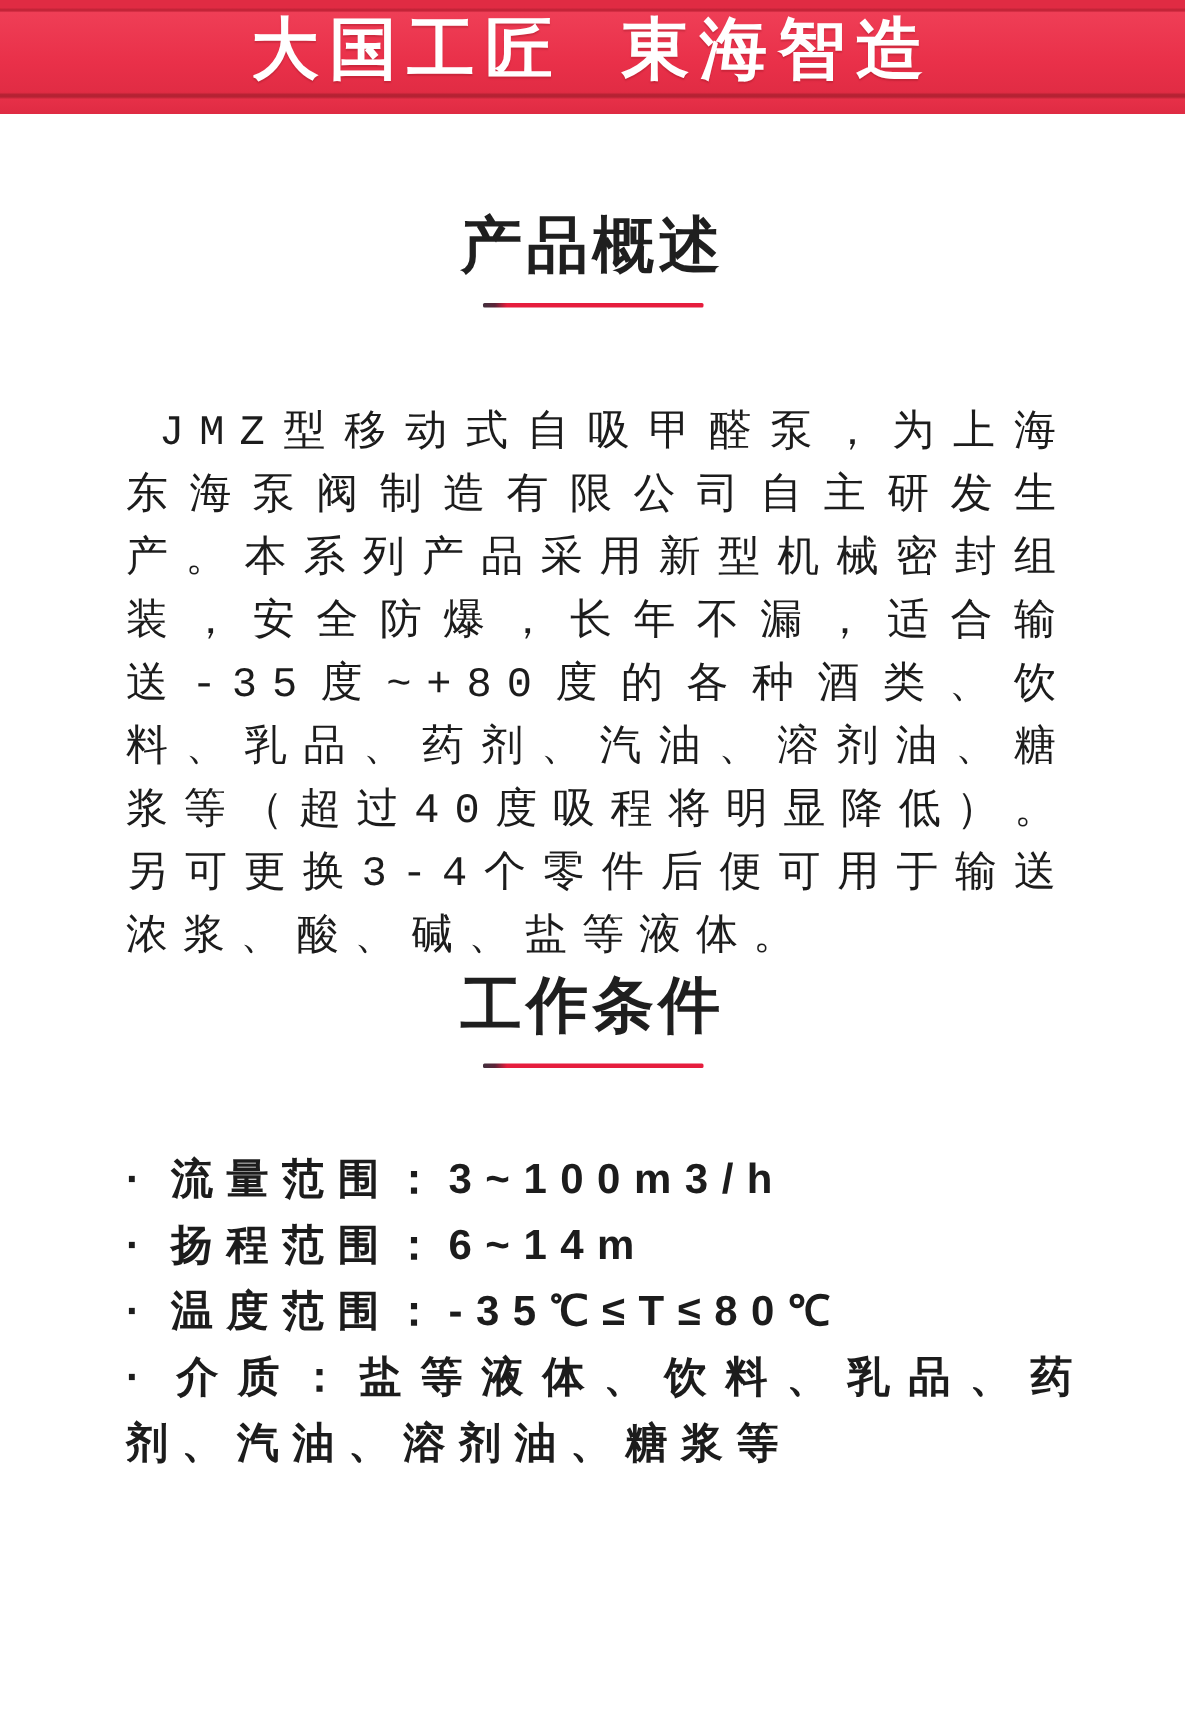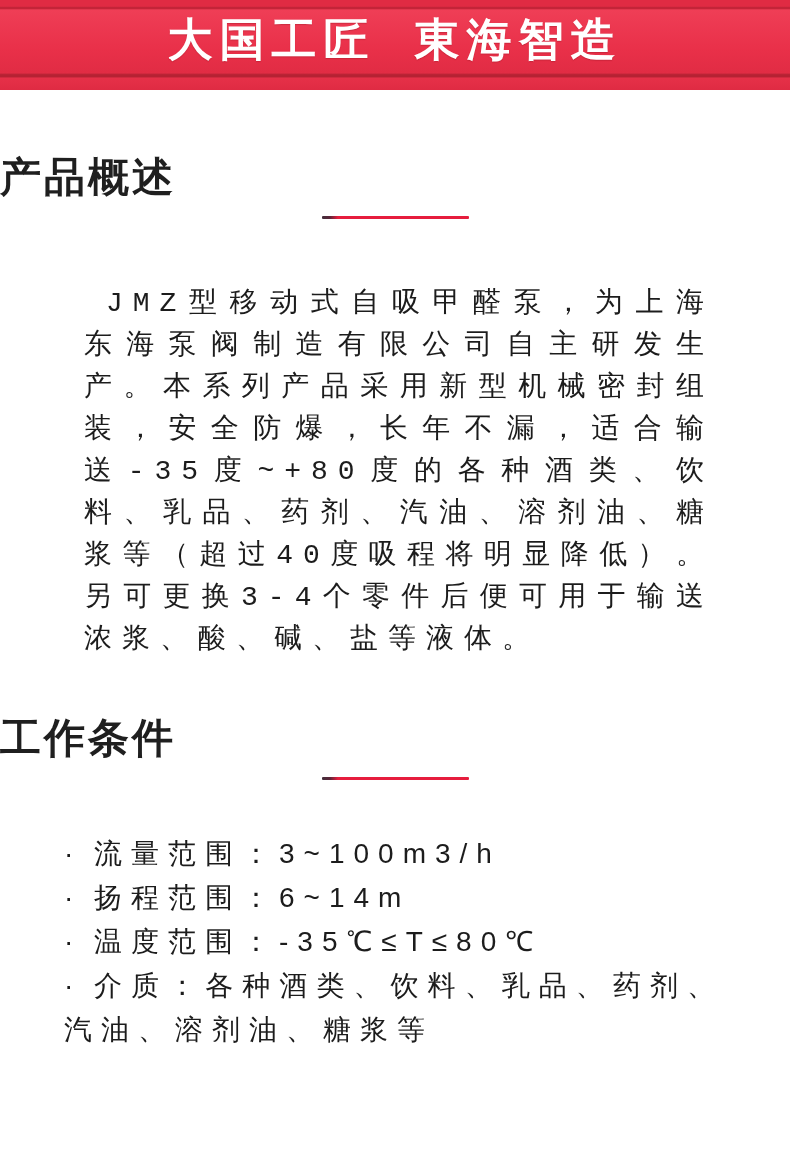--- a/index.html
+++ b/index.html
@@ -10,21 +10,21 @@
   }
   body {
     height: 1151px;
     overflow: hidden;
     position: relative;
   }
 
   
   .banner {
     width: 790px;
-    height: 90px;
+    height: 76px;
     background: linear-gradient(180deg,
       #e02b43 0%, #e02b43 7%,
       #c32438 8%, #c32438 9.5%,
       #ef3e56 11%,
       #e93049 55%,
       #e12c44 81%,
       #b52233 83%, #b52233 85%,
       #e63048 87%,
       #df2b43 100%);
     display: flex;
@@ -36,28 +36,29 @@
     font-size: 45px;
     font-weight: 700;
     letter-spacing: 7px;
     margin-top: -10px;
     white-space: pre;
     text-shadow: 0 1px 1px rgba(150,20,35,.35);
   }
 
   
   .section-title {
+    text-align: center;
     font-size: 41px;
     font-weight: 700;
     color: #1f1f1f;
     letter-spacing: 3px;
     line-height: 46px;
   }
   .title-overview { margin-top: 64px; }
-  .title-conditions { margin-top: 54px; }
+  .title-conditions { }
   .title-underline {
     width: 147px;
     height: 3px;
     margin: 16px auto 0 auto;
     background: linear-gradient(90deg, #43303d 0px, #5c2438 8px, #e61d3d 16px, #e61d3d 100%);
     border-radius: 1px;
   }
 
   
   .overview-paragraph {
@@ -74,21 +75,21 @@
 
   
   .bullet-list {
     margin: 52px 66px 0 64px;
     font-size: 28px;
     line-height: 44px;
     letter-spacing: 9px;
     color: #1c1c1c;
     text-align: justify;
   }
-  .bullet-item { font-weight: 400; }
+  .bullet-item { font-weight: 700; margin-left: 20px; }
   .bullet-dot {
     display: inline-block;
     width: 30px;
     letter-spacing: 0;
     color: #1c1c1c;
   }
 </style>
 </head>
 <body>
 
@@ -103,15 +104,15 @@
 </div>
 
 <div>
   <h2 class="section-title title-conditions">工作条件</h2>
   <div class="title-underline"></div>
 
   <div class="bullet-list">
     <div class="bullet-item"><span class="bullet-dot">·</span><span>流量范围：3~100m3/h</span></div>
     <div class="bullet-item"><span class="bullet-dot">·</span><span>扬程范围：6~14m</span></div>
     <div class="bullet-item"><span class="bullet-dot">·</span><span>温度范围：-35℃≤T≤80℃</span></div>
-    <div class="bullet-item"><span class="bullet-dot">·</span><span>介质：各种酒类、饮料、乳品、药剂、汽油、溶剂油、糖浆等</span></div>
+    <div class="bullet-item"><span class="bullet-dot">·</span><span>介质：盐等液体、饮料、乳品、药剂、汽油、溶剂油、糖浆等</span></div>
   </div>
 </div>
 
 </body></html>

